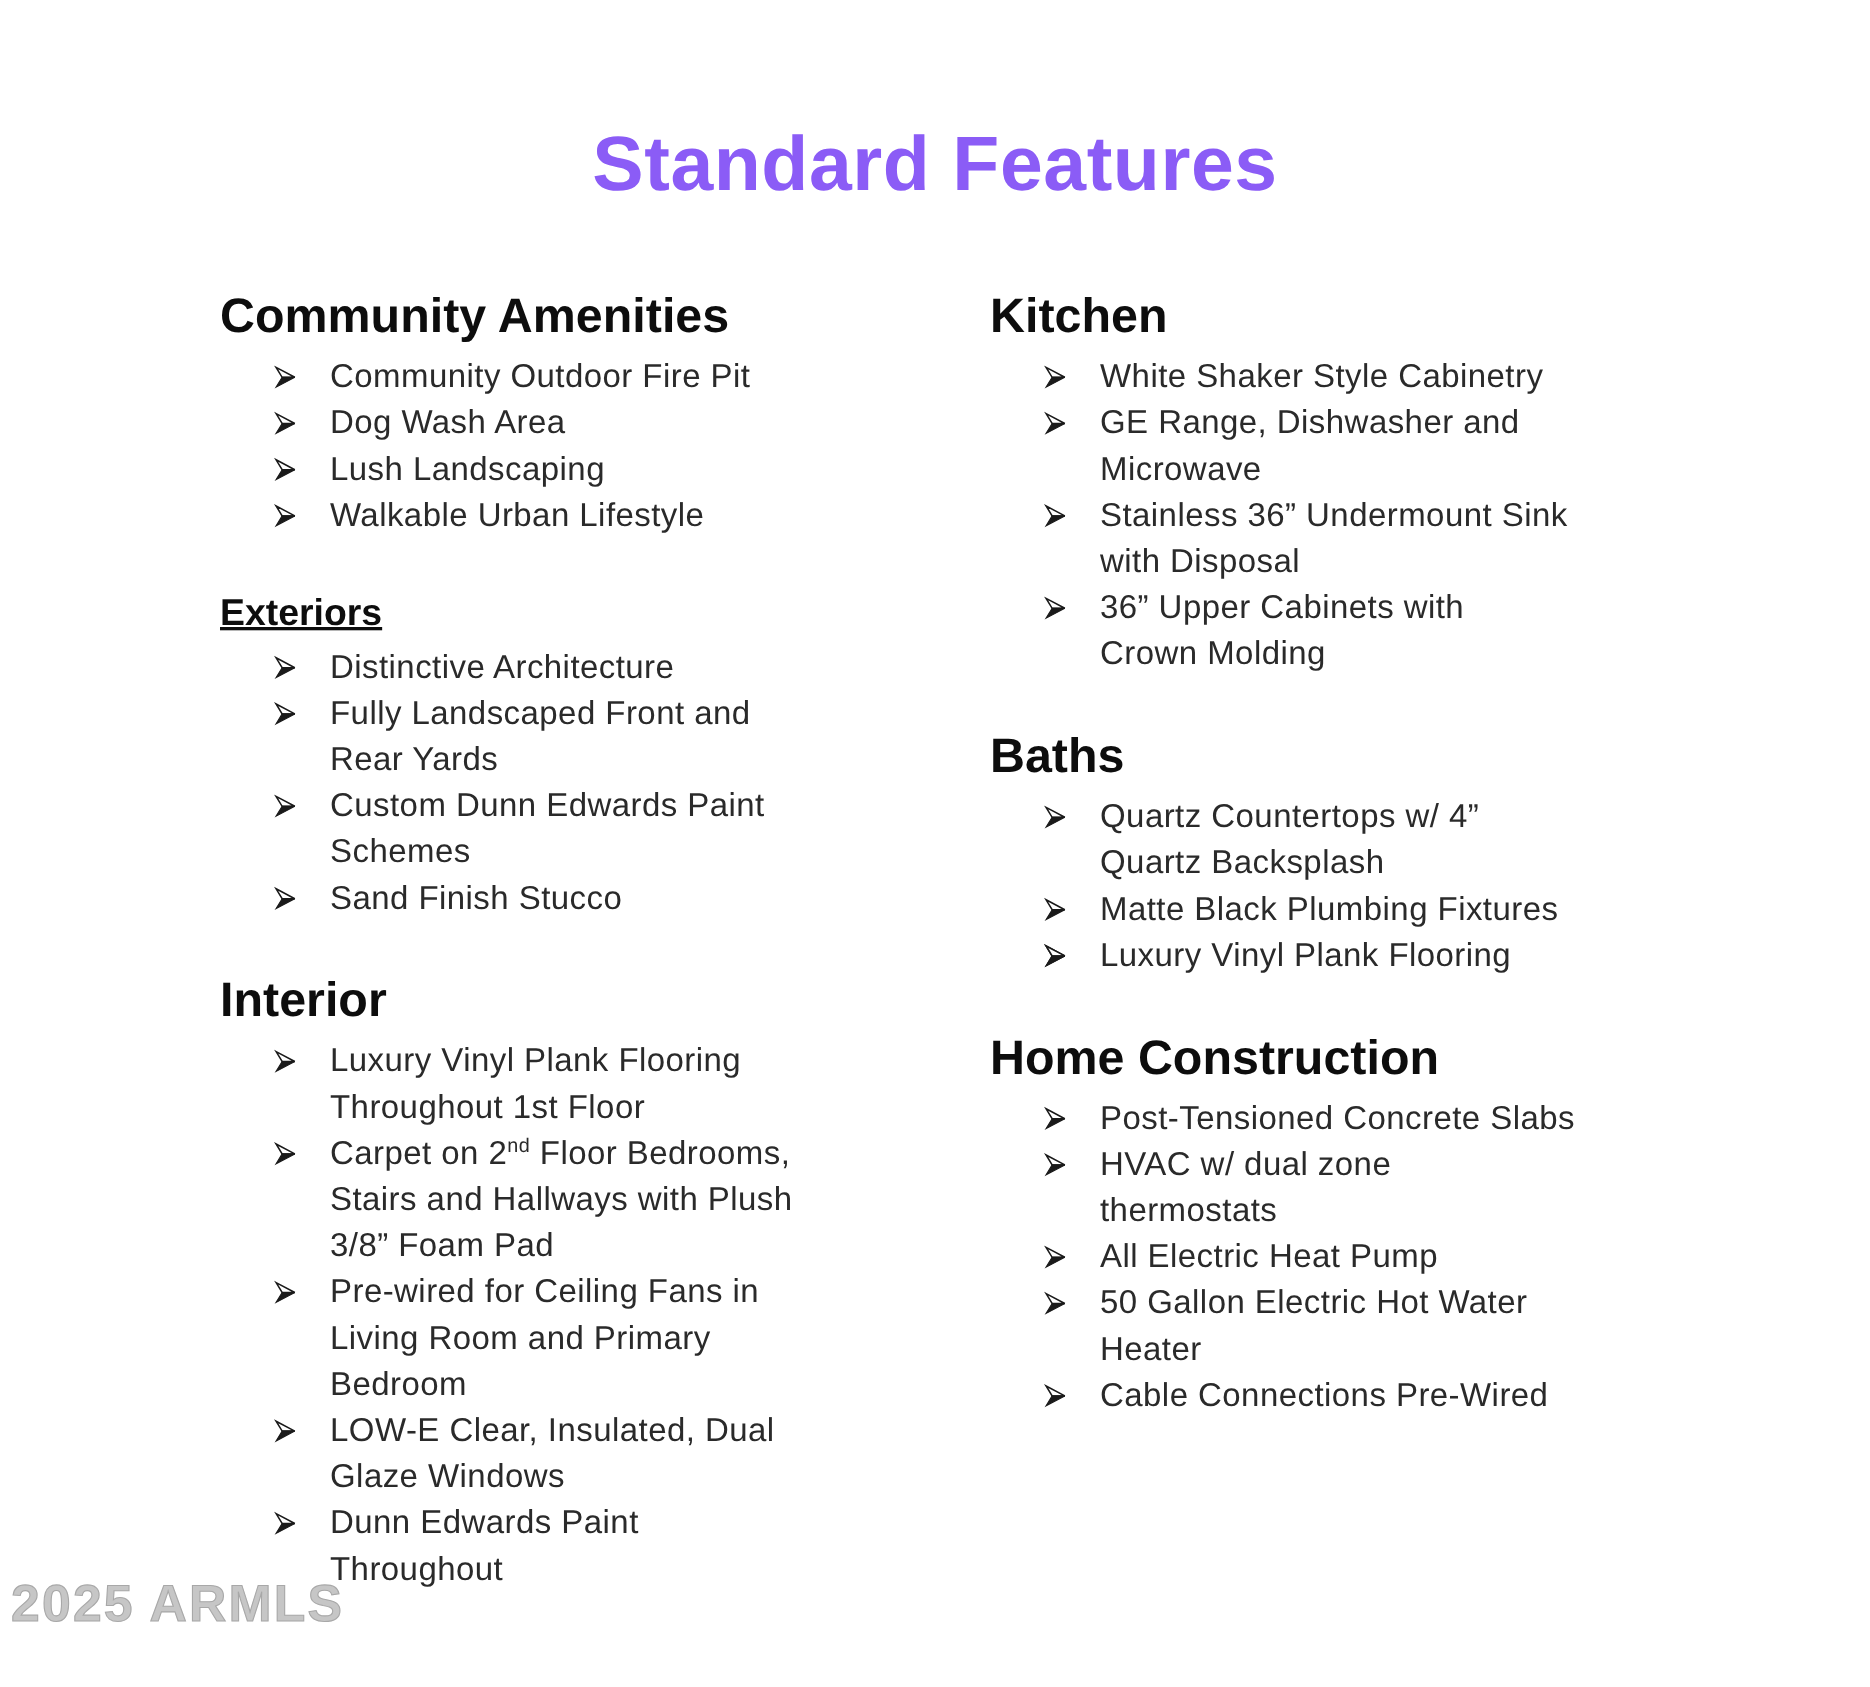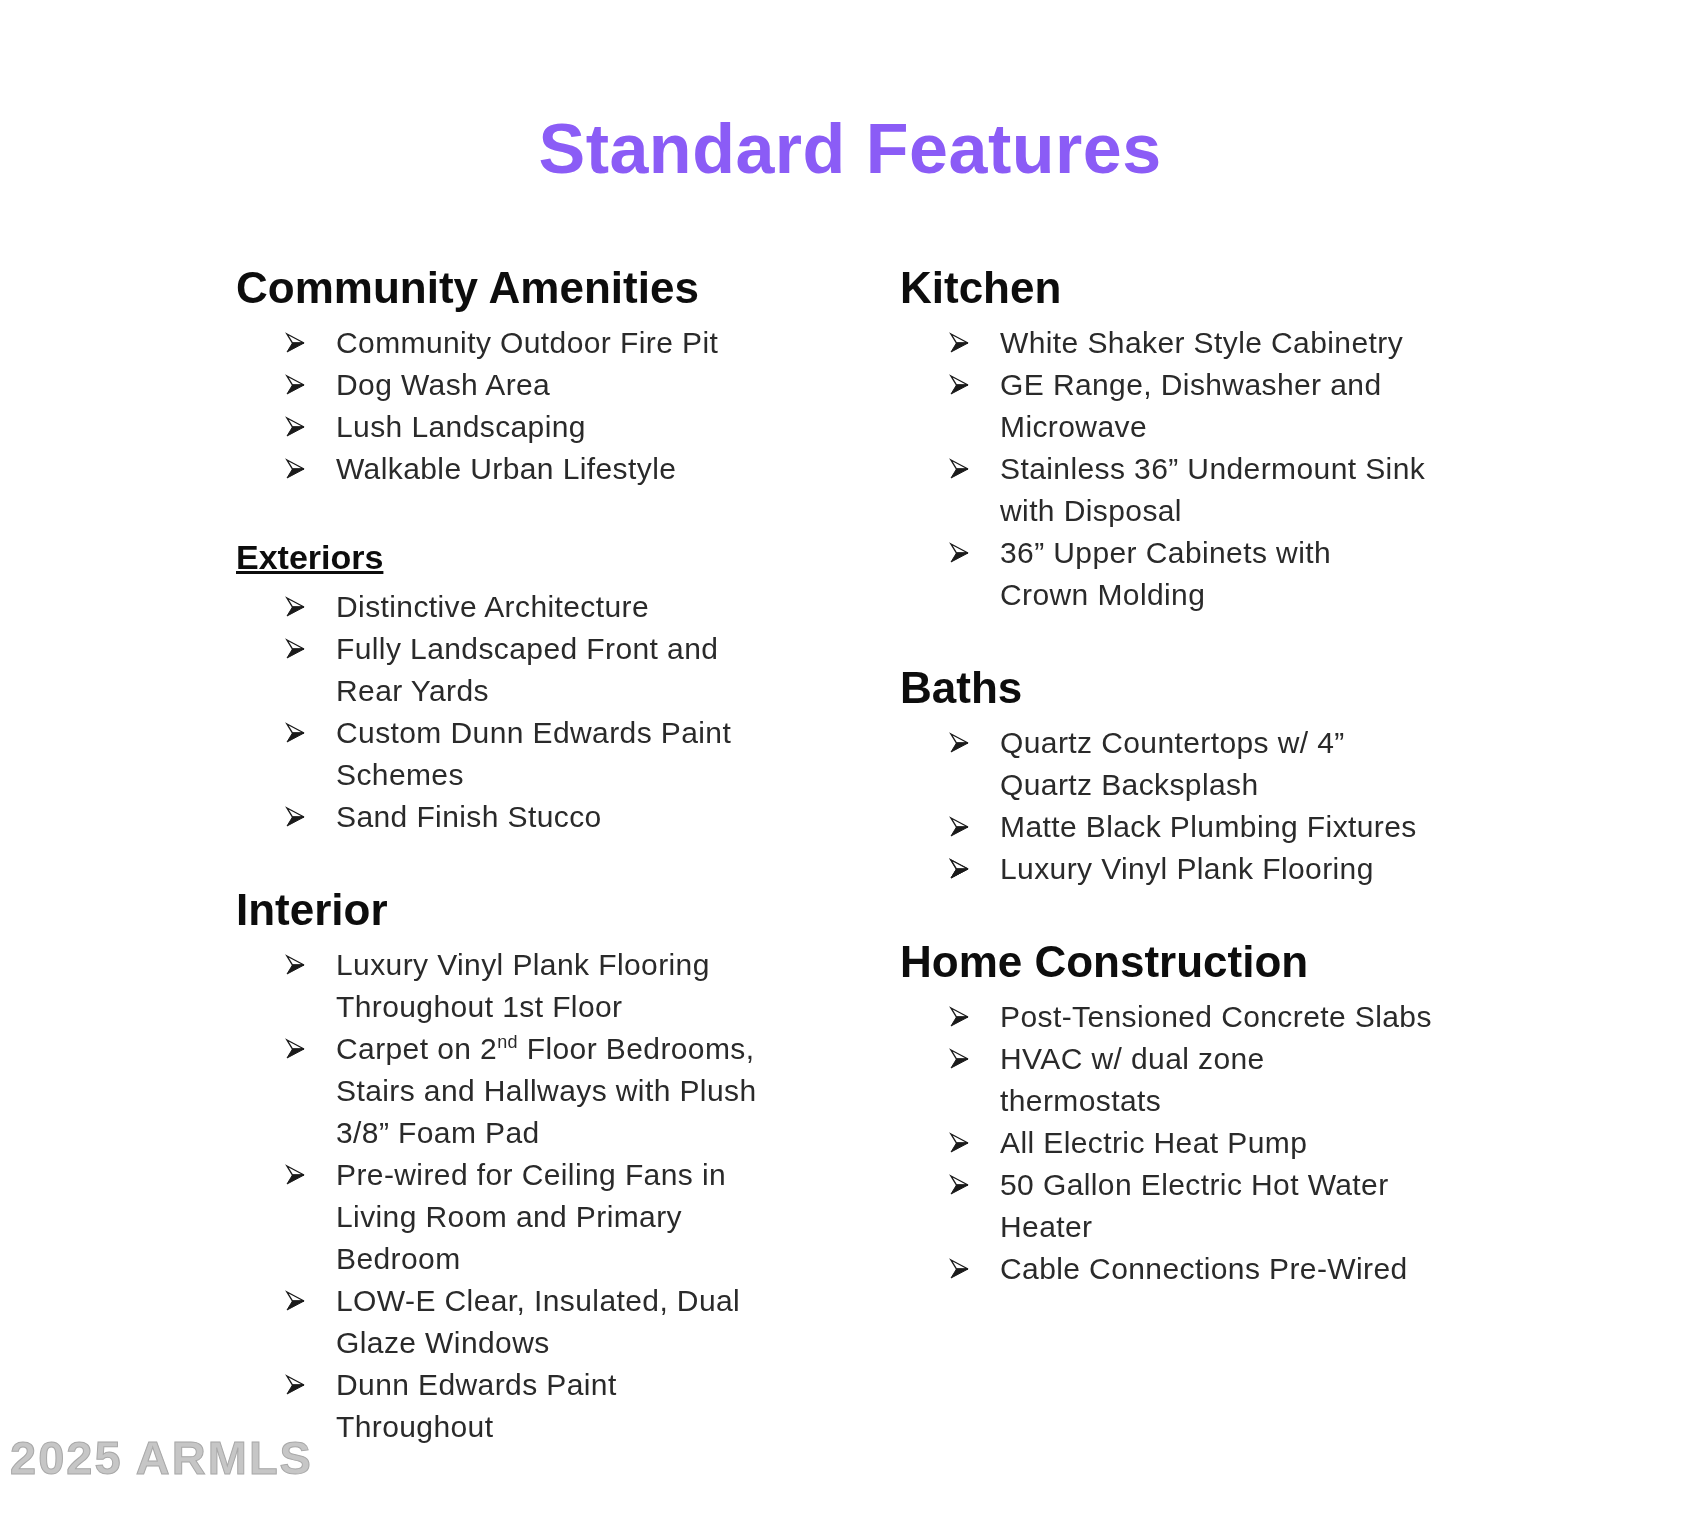--- a/index.html
+++ b/index.html
@@ -18,21 +18,21 @@
     font-size: 70px;
     font-weight: 700;
     color: #8b5cf6;
     letter-spacing: 0.5px;
   }
   .column {
     position: absolute;
     top: 262px;
     width: 660px;
   }
-  .column.left  { left: 200px; margin-left: 36px; }
+  .column.left  { left: 200px; }
   .column.right { left: 900px; }
   .section { margin-top: 46px; }
   .section:first-child { margin-top: 0; }
   .heading {
     margin: 0 0 8px 0;
     font-weight: 700;
     color: #0d0d0d;
     font-size: 44px;
     line-height: 52px;
   }

